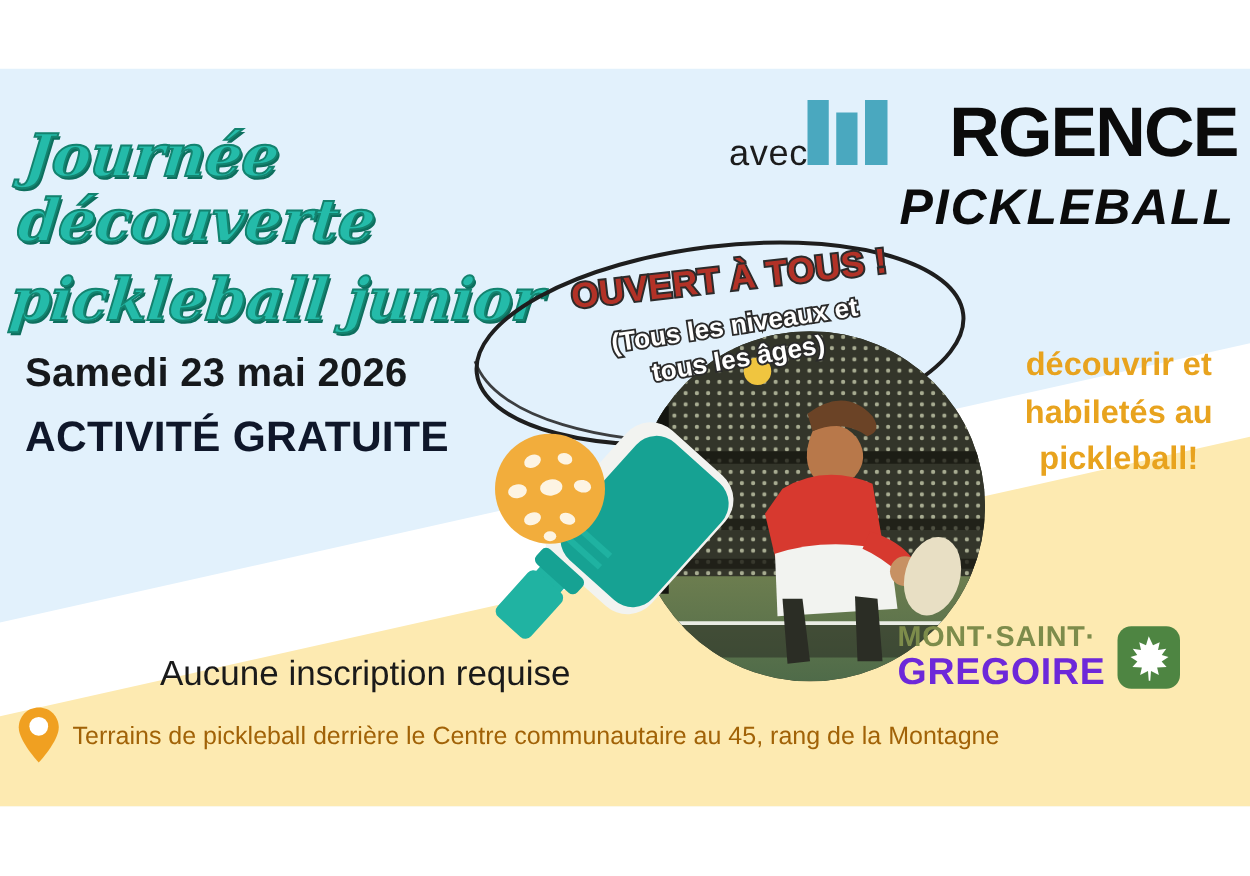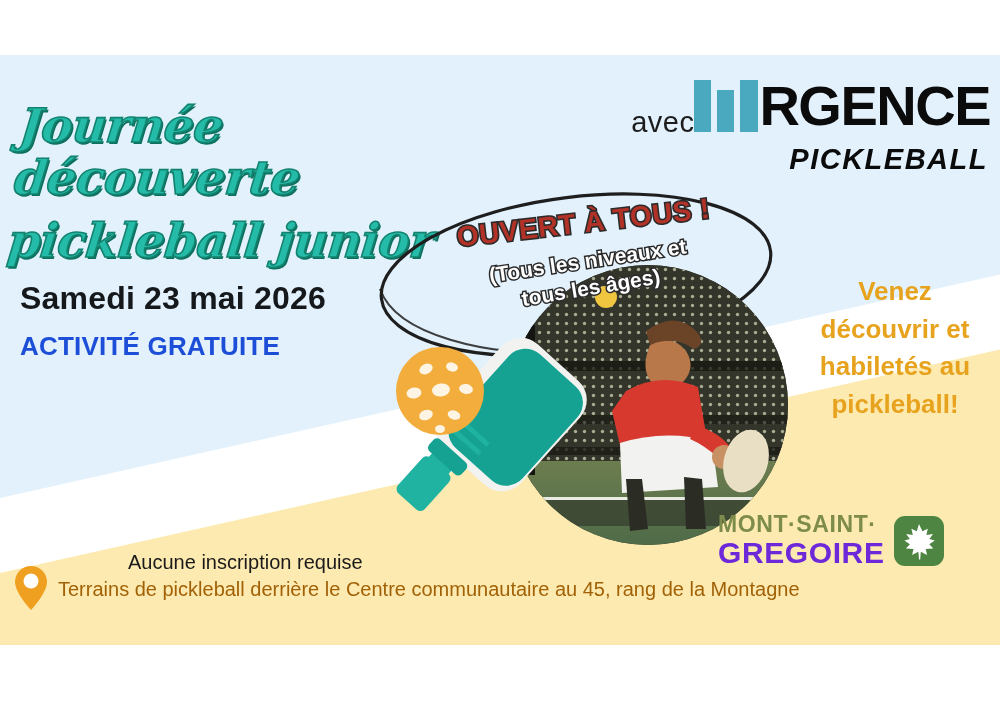--- a/index.html
+++ b/index.html
@@ -72,23 +72,23 @@
     width: 340px;
   }
   #infoblock .line {
     font-size: 32px;
     font-weight: bold;
     color: #16191c;
     margin-bottom: 14px;
     letter-spacing: .2px;
   }
   #infoblock .free {
-    font-size: 26px;
-    font-weight: bold;
-    color: #1d4ed8;
+    font-size: 34px;
+    font-weight: bold;
+    color: #0f172a;
     letter-spacing: .2px;
   }
 
   
   #scribble {
     position: absolute;
     left: 366px;
     top: 130px;
     width: 420px;
     height: 180px;
@@ -183,23 +183,24 @@
   }
   #logo .u-glyph .s1 { left: 0;    top: 0;  width: 17px; height: 52px; }
   #logo .u-glyph .s2 { left: 23px; top: 10px; width: 17px; height: 42px; }
   #logo .u-glyph .s3 { left: 46px; top: 0;  width: 18px; height: 52px; }
   #logo .rgence {
     font-size: 56px;
     font-weight: bold;
     color: #0b0b0b;
     letter-spacing: -1.5px;
     line-height: .93;
+    padding-left: 48px;
   }
   #logo .pickle {
-    font-size: 29px;
+    font-size: 40px;
     font-weight: bold;
     font-style: italic;
     color: #0b0b0b;
     letter-spacing: 1.5px;
     margin-top: 4px;
     margin-right: 2px;
   }
 
   
   #cta {
@@ -212,44 +213,43 @@
     font-weight: bold;
     color: #e8a31e;
     line-height: 1.45;
   }
 
   
   #noreg {
     position: absolute;
     left: 128px;
     top: 468px;
-    font-size: 20px;
+    font-size: 28px;
     color: #1a1a1a;
-    margin-top: 28px;
   }
   #addr {
     position: absolute;
     left: 58px;
     top: 523px;
     font-size: 20px;
     color: #a16207;
   }
   #pin {
     position: absolute;
     left: 14px;
     top: 510px;
     width: 34px;
     height: 46px;
   }
 
   
   #muni {
     position: absolute;
     left: 718px;
-    top: 458px;
+    top: 443px;
     display: flex;
     align-items: center;
     gap: 9px;
   }
   #muni .txt { line-height: 1; }
   #muni .mont {
     font-size: 23px;
     font-weight: bold;
     color: #7d8c4b;
     letter-spacing: .6px;
@@ -373,21 +373,20 @@
             <i class="s2"></i>
             <i class="s3"></i>
         </span>
         <span class="rgence">RGENCE</span>
       </span>
     </div>
     <div class="pickle">PICKLEBALL</div>
   </div>
 
   <div id="cta">
-    <div>Venez</div>
     <div>découvrir et</div>
     <div>habiletés au</div>
     <div>pickleball!</div>
   </div>
 
   <div id="noreg">Aucune inscription requise</div>
 
   <svg id="pin" viewBox="0 0 34 46">
     <path d="M17 1 C8 1 1 8 1 17 c0 11 16 28 16 28 s16 -17 16 -28 C33 8 26 1 17 1z" fill="#f0a021"></path>
     <circle cx="17" cy="16" r="7.5" fill="#ffffff"></circle>

